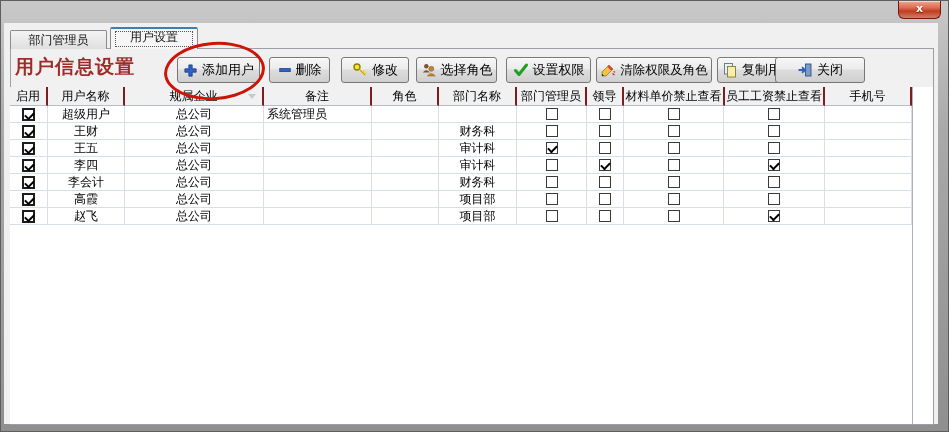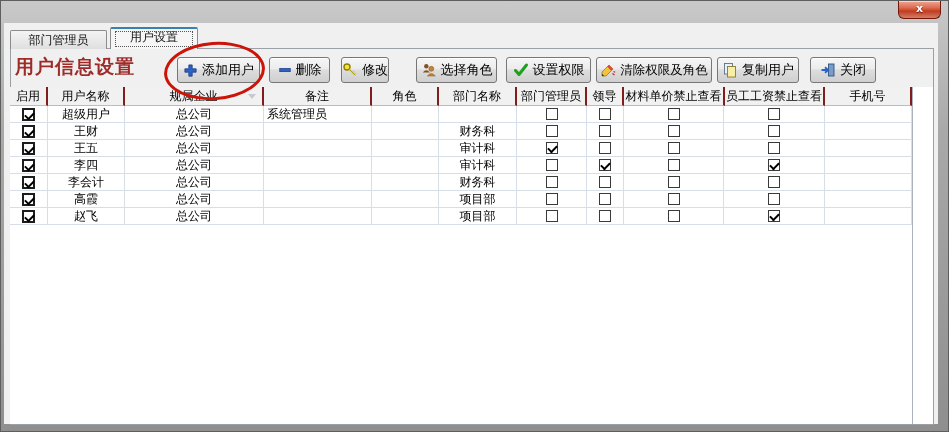--- a/index.html
+++ b/index.html
@@ -99,21 +99,21 @@
     <span>添加用户</span>
   </div>
 
   <div class="btn" style="left:268px;width:61px;">
     <svg width="14" height="14" viewBox="0 0 16 16">
       <rect x="2" y="6.3" width="12" height="3.6" fill="#2B62C9" stroke="#17387F" stroke-width="0.8"></rect>
     </svg>
     <span>删除</span>
   </div>
 
-  <div class="btn" style="left:340px;width:48px;">
+  <div class="btn" style="left:340px;width:68px;">
     <svg width="16" height="16" viewBox="0 0 16 16">
       <circle cx="5" cy="5" r="3" fill="#F5E43A" stroke="#8E7F00" stroke-width="1.4"></circle>
       <path d="M7.3 7.3 L13.2 13.2 M10.6 10.6 L12.2 9 M12.4 12.4 L14 10.8" stroke="#E8D420" stroke-width="1.8"></path>
       <path d="M7.3 7.3 L13.2 13.2" stroke="#8E7F00" stroke-width="0.6"></path>
     </svg>
     <span>修改</span>
   </div>
 
   <div class="btn" style="left:415px;width:81px;">
     <svg width="16" height="16" viewBox="0 0 16 16">
@@ -143,21 +143,21 @@
   </div>
 
   <div class="btn" style="left:716px;width:82px;">
     <svg width="16" height="16" viewBox="0 0 16 16">
       <rect x="2.5" y="1.5" width="8" height="10.5" fill="#EAF0F8" stroke="#5A7290" stroke-width="0.9"></rect>
       <rect x="5.5" y="4.5" width="8" height="10.5" fill="#F7EFA8" stroke="#8A7A2A" stroke-width="0.9"></rect>
     </svg>
     <span>复制用户</span>
   </div>
 
-  <div class="btn" style="left:809px;width:66px;">
+  <div class="btn" style="left:774px;width:90px;">
     <svg width="16" height="16" viewBox="0 0 16 16">
       <rect x="8.5" y="2" width="5.5" height="12" fill="#7A9CC6" stroke="#2F5282" stroke-width="0.9"></rect>
       <path d="M1.5 8 L7.5 8 M5 5.2 L8.2 8 L5 10.8" stroke="#2B62C9" stroke-width="1.8" fill="none"></path>
     </svg>
     <span>关闭</span>
   </div>
 
   <div class="annotation-ellipse"></div>
 
   <div class="grid-bg"></div>

